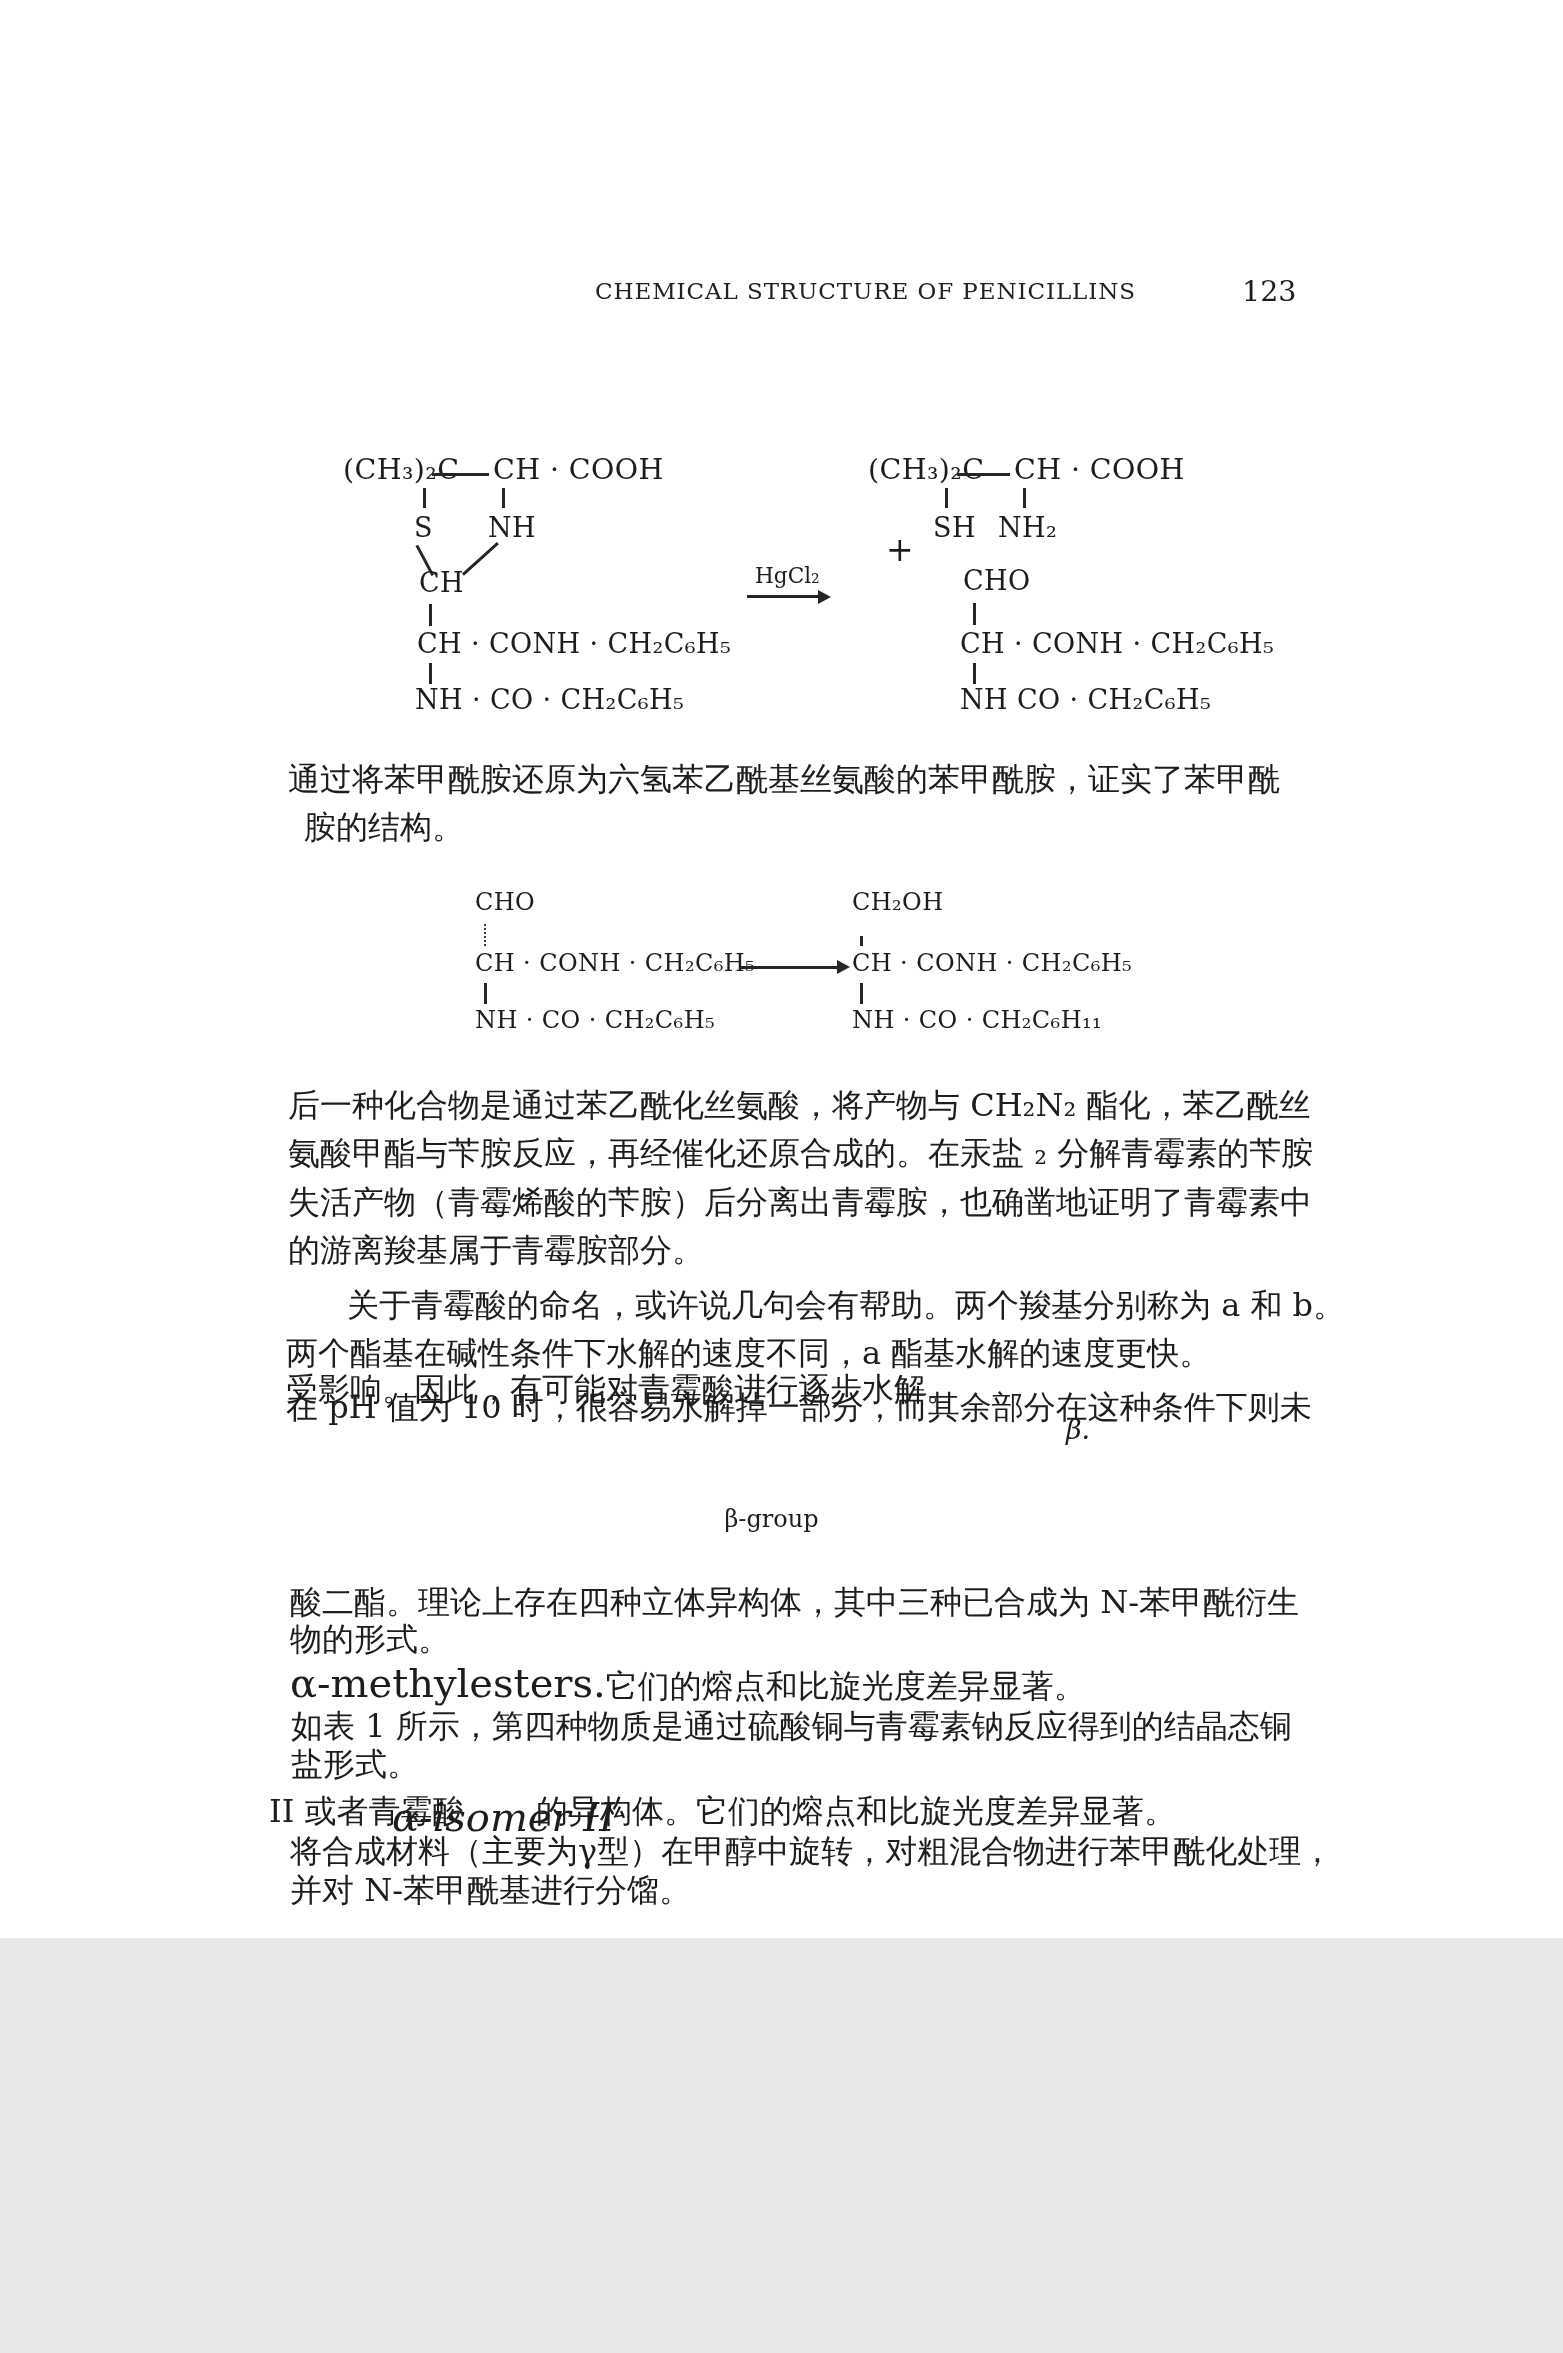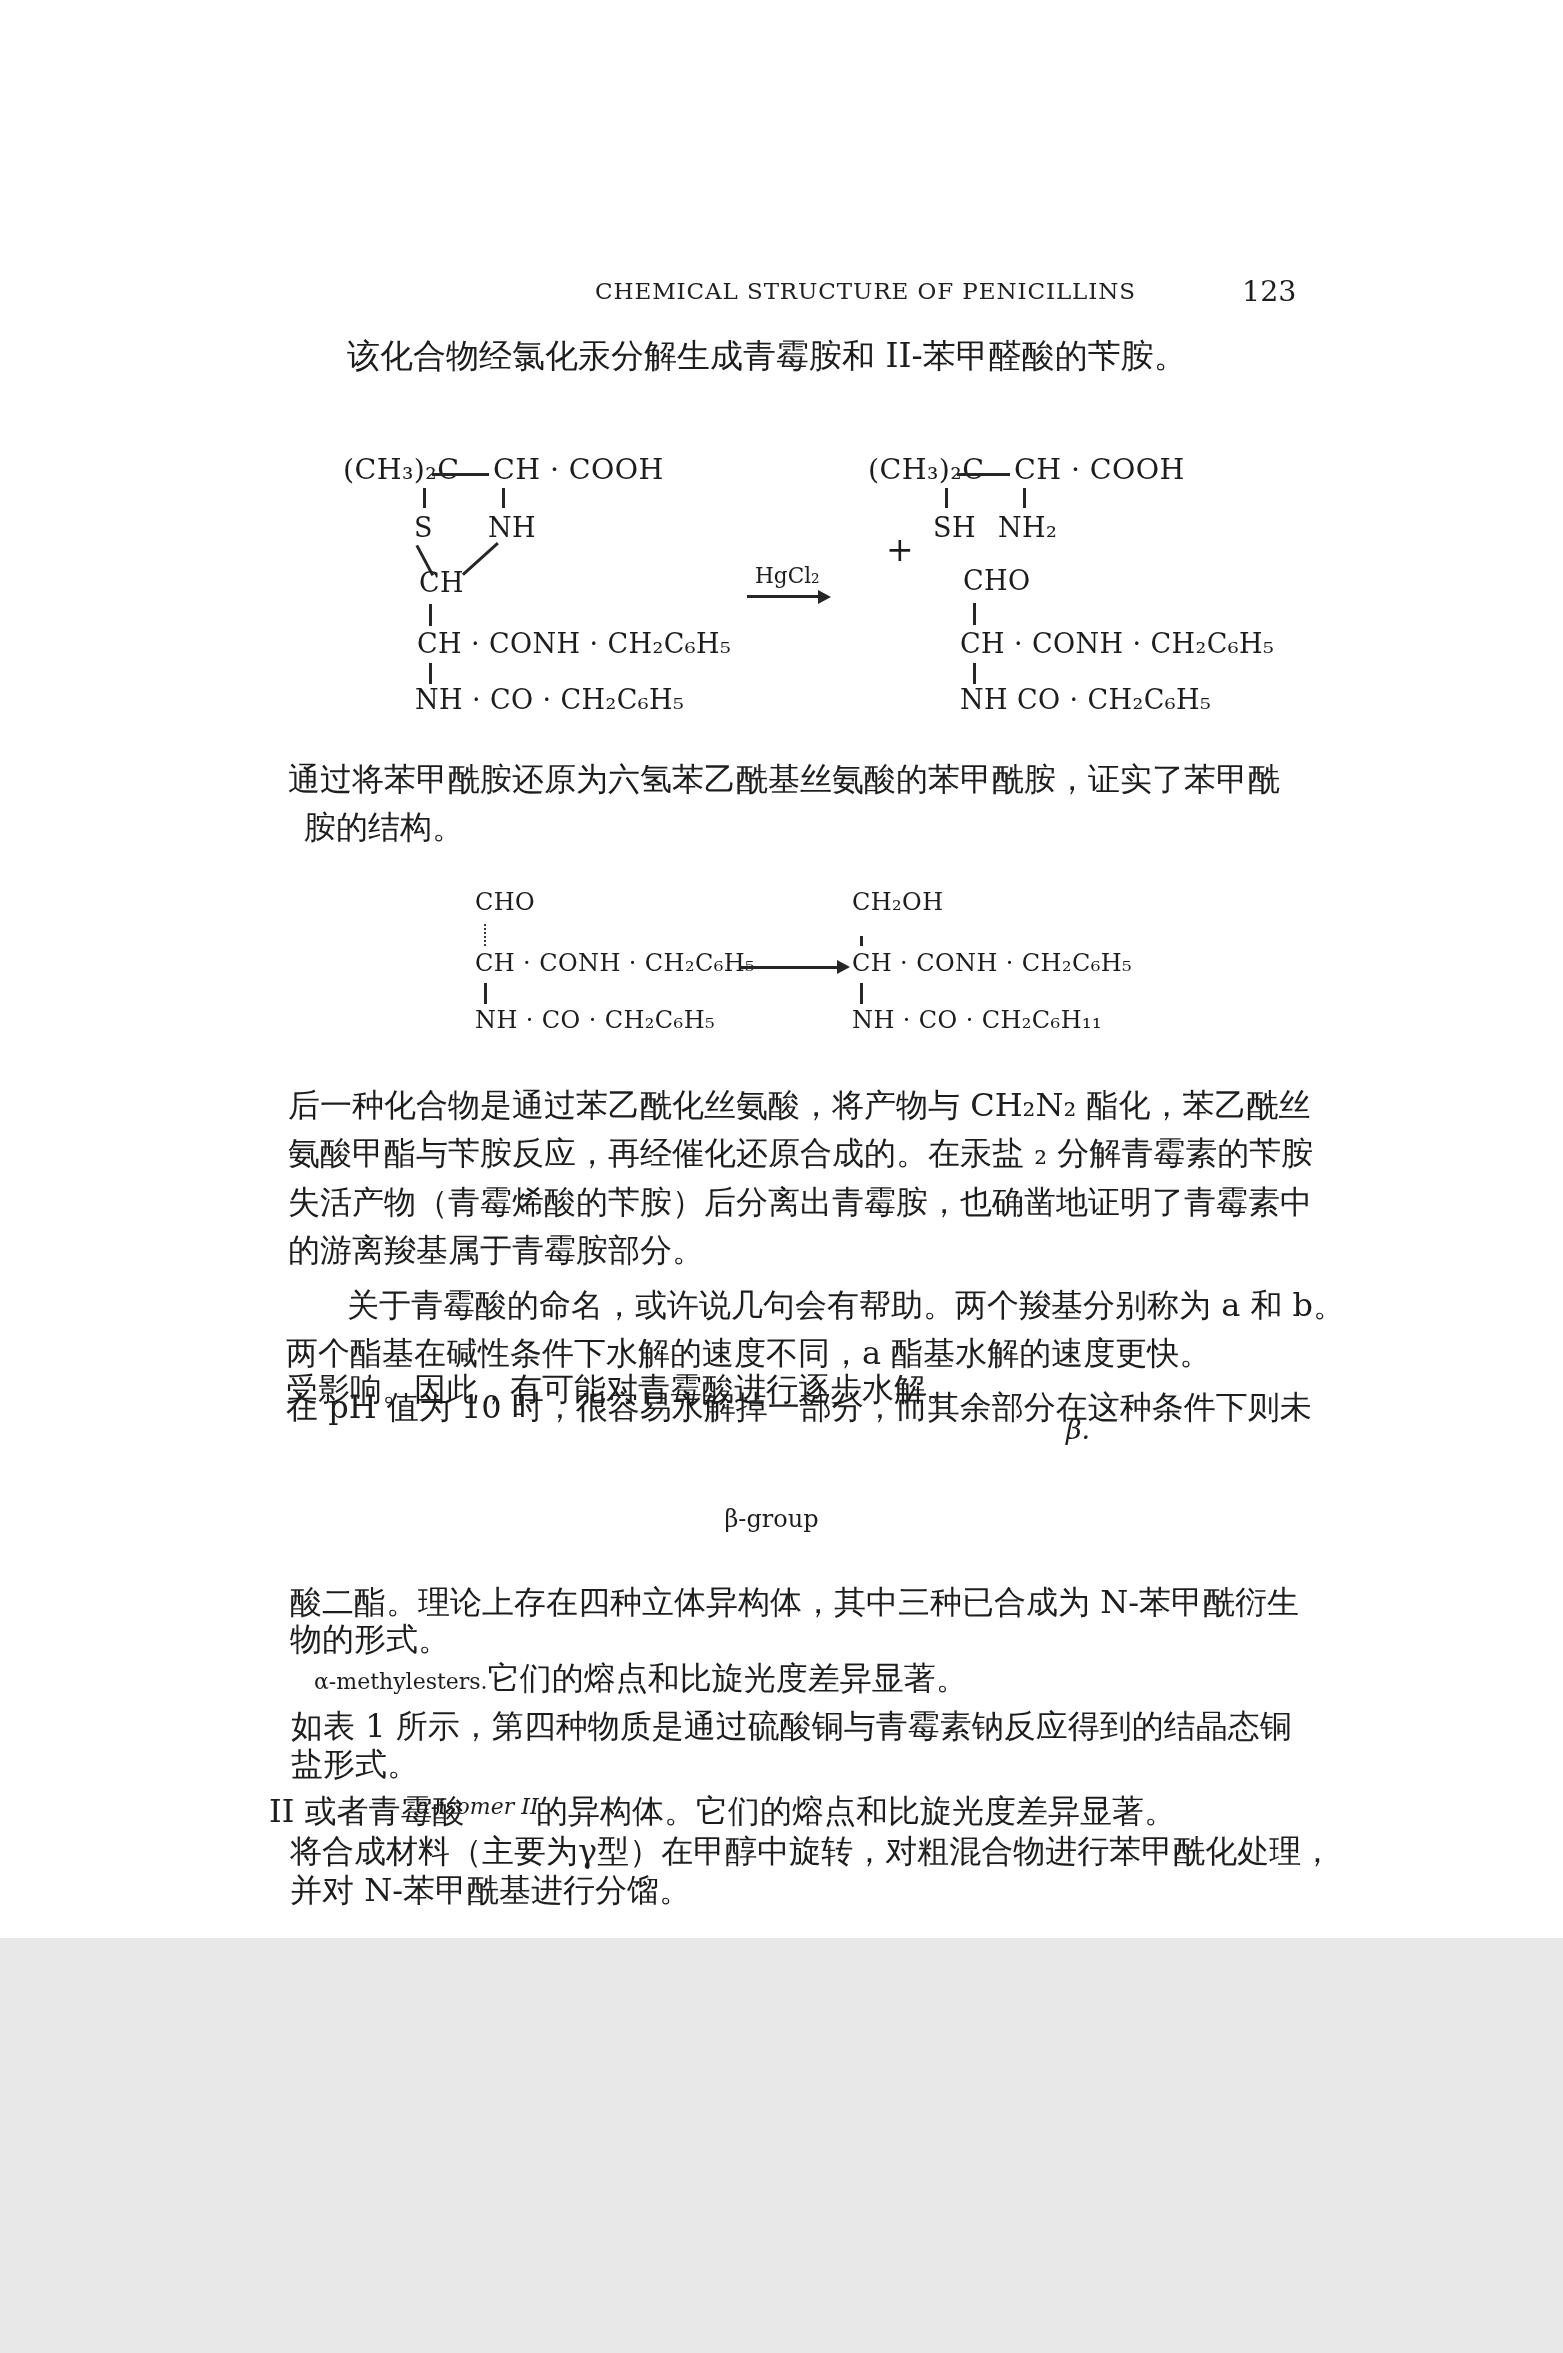--- a/index.html
+++ b/index.html
@@ -9,21 +9,21 @@
     background:#ffffff;
     color:#1d1d1d;
     font-family:"DejaVu Serif","Liberation Serif",serif;
     overflow:hidden;
   }
   .abs{position:absolute;white-space:nowrap;line-height:1.1;}
   .running-head{font-size:23px;letter-spacing:0.9px;color:#222;}
   .page-num{font-size:28.5px;}
   .cjk{font-size:32px;}
   .cjk-intro{font-size:33px;}
-  .latin-embed{font-size:22px;margin-left:24px;}
+  .latin-embed{font-size:40px;}
   .italic{font-style:italic;}
   .chem{font-size:27px;letter-spacing:0.4px;}
   .chem-top{font-size:28.5px;letter-spacing:0.4px;}
   .chem2{font-size:24px;letter-spacing:0.4px;}
   .plus-sign{font-size:33px;}
   .arrow-label{font-size:21.6px;}
   .heading{font-size:24px;text-align:center;}
   .beta-note{font-size:27px;}
   .vbond{position:absolute;width:2.6px;background:#262626;}
   .hbond{position:absolute;height:2.6px;background:#262626;}
@@ -37,21 +37,20 @@
   .zero{position:absolute;left:0;top:0;width:0;height:0;}
 </style>
 </head>
 <body>
 
 <div class="page">
 
   <div class="abs running-head" style="left:595px;top:279px;">CHEMICAL STRUCTURE OF PENICILLINS</div>
   <div class="abs page-num" style="left:1242px;top:276px;">123</div>
 
-  <div class="abs cjk-intro" style="left:347px;top:338px;">该化合物经氯化汞分解生成青霉胺和 II-苯甲醛酸的苄胺。</div>
 
   <div class="zero">
 
     <div class="zero">
       <div class="abs chem-top" style="left:343px;top:454px;">(CH₃)₂C</div>
       <div class="hbond" style="left:432px;top:473px;width:57px;"></div>
       <div class="abs chem-top" style="left:493px;top:454px;">CH · COOH</div>
       <div class="vbond" style="left:423px;top:488px;height:20px;"></div>
       <div class="vbond" style="left:502px;top:488px;height:20px;"></div>
       <div class="abs chem" style="left:414px;top:513px;">S</div>

